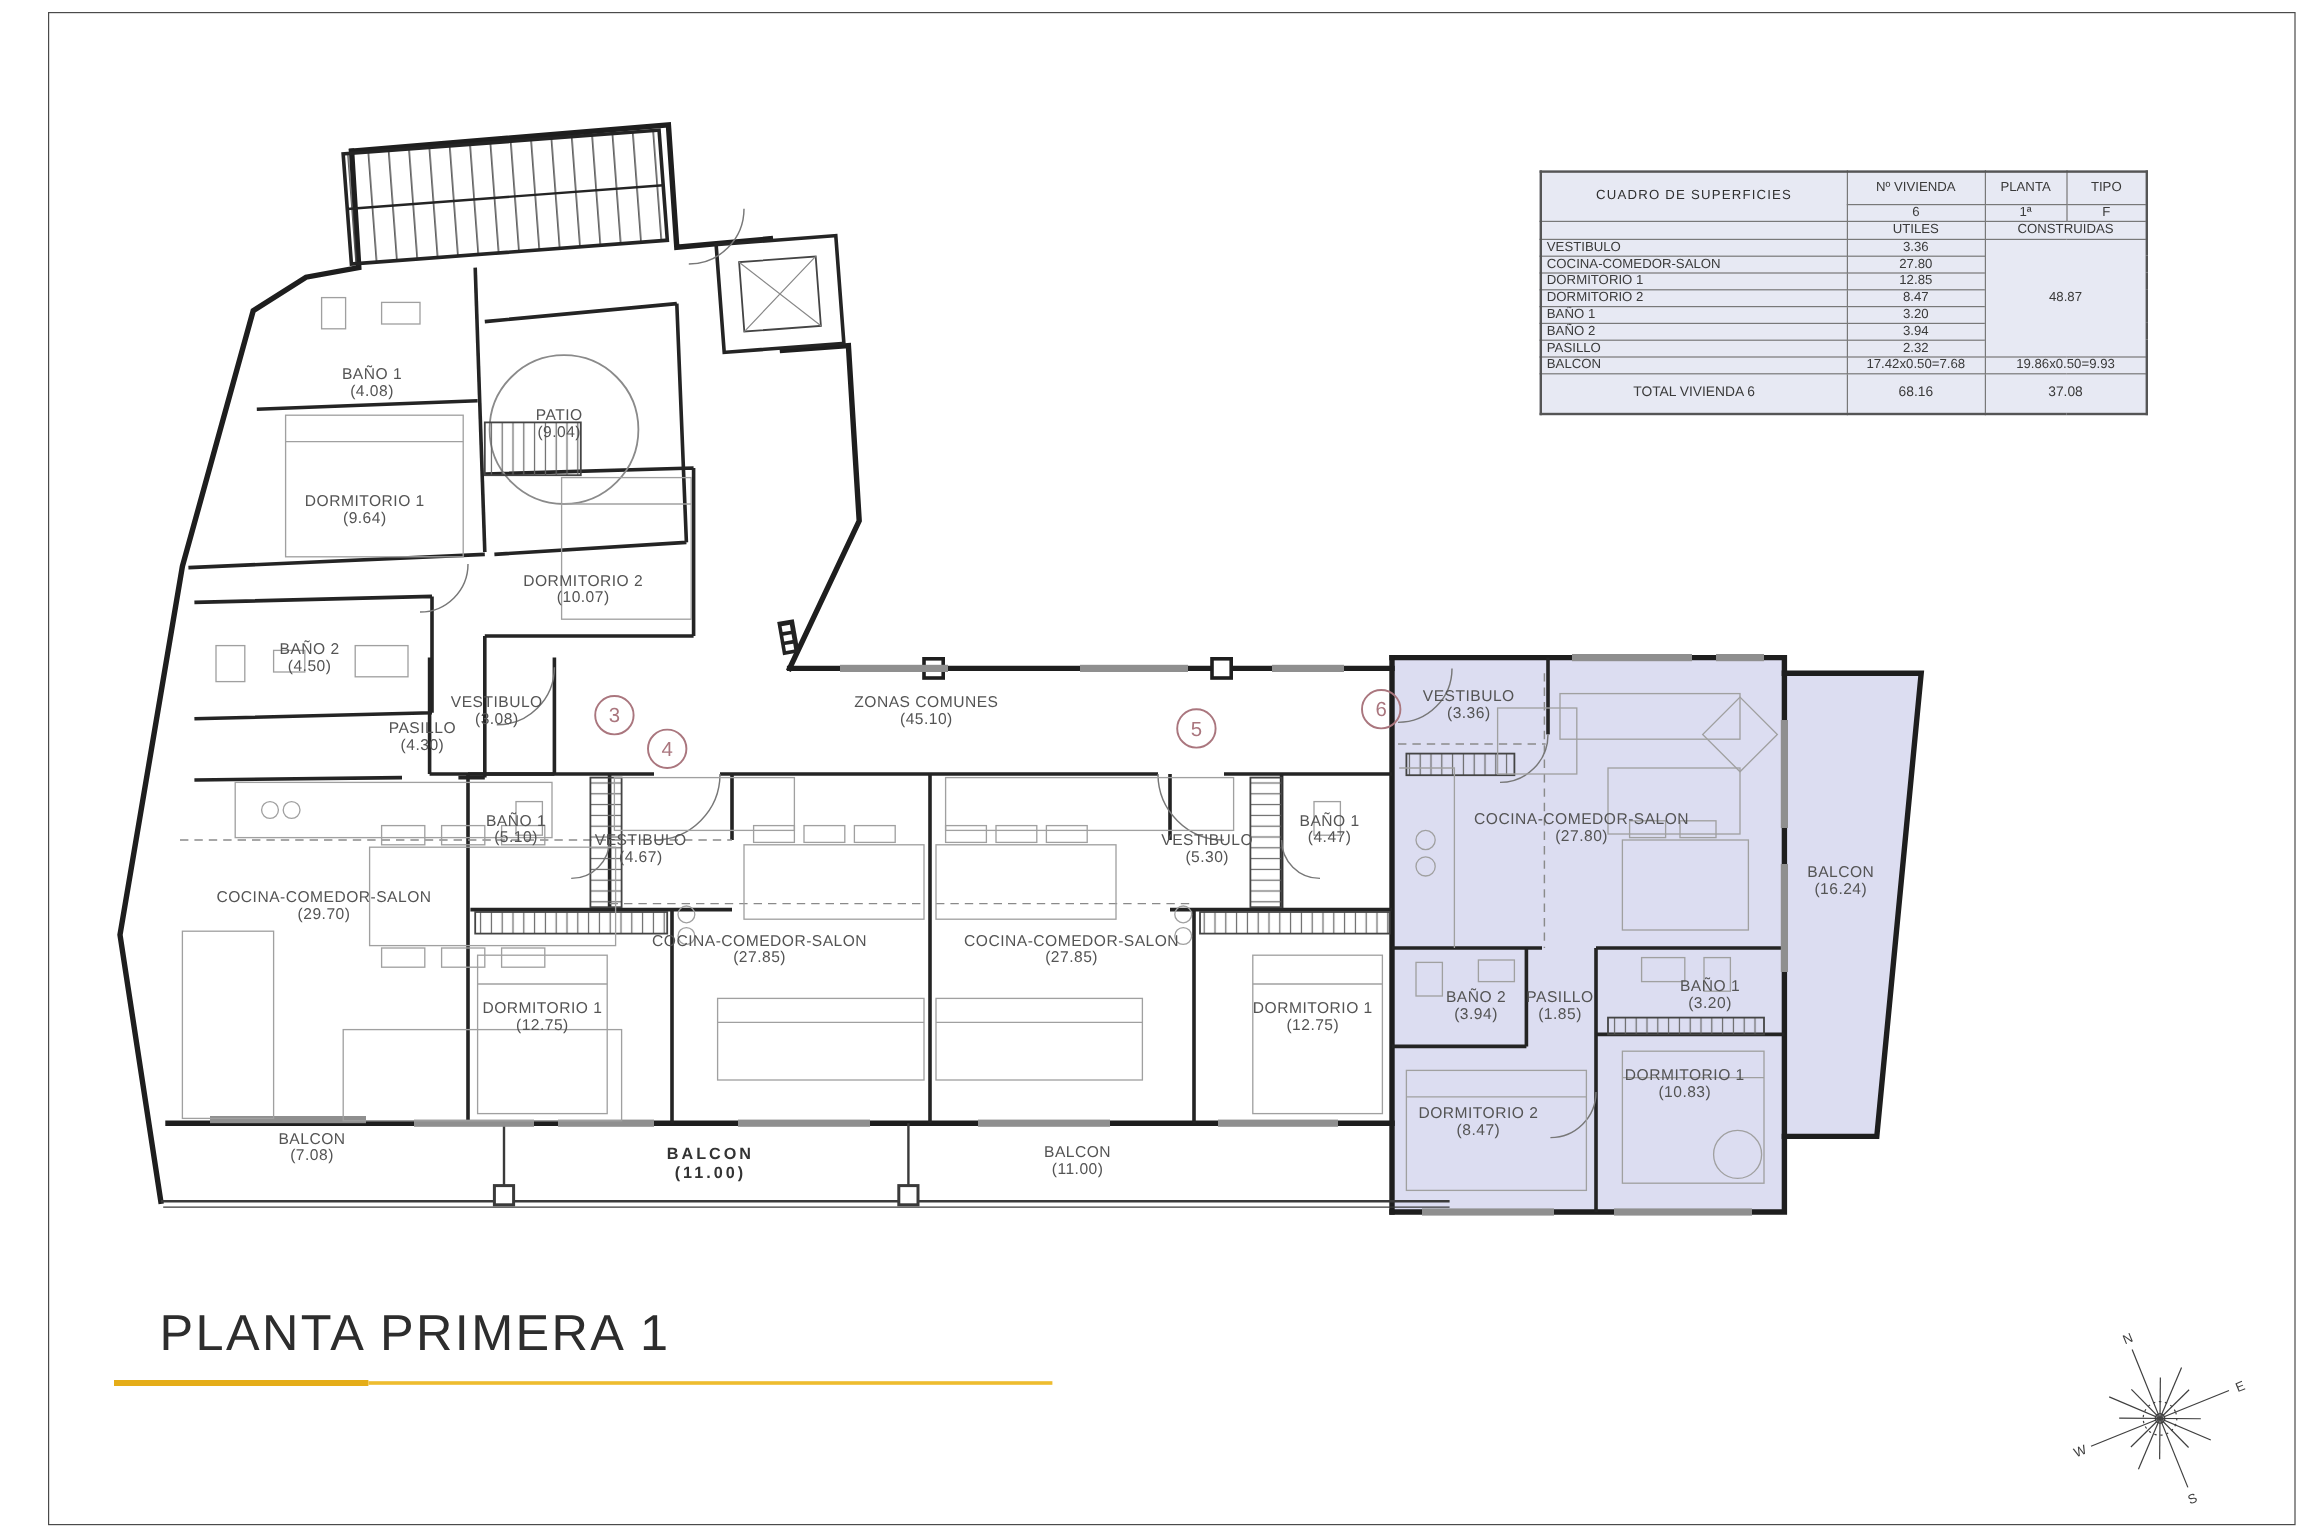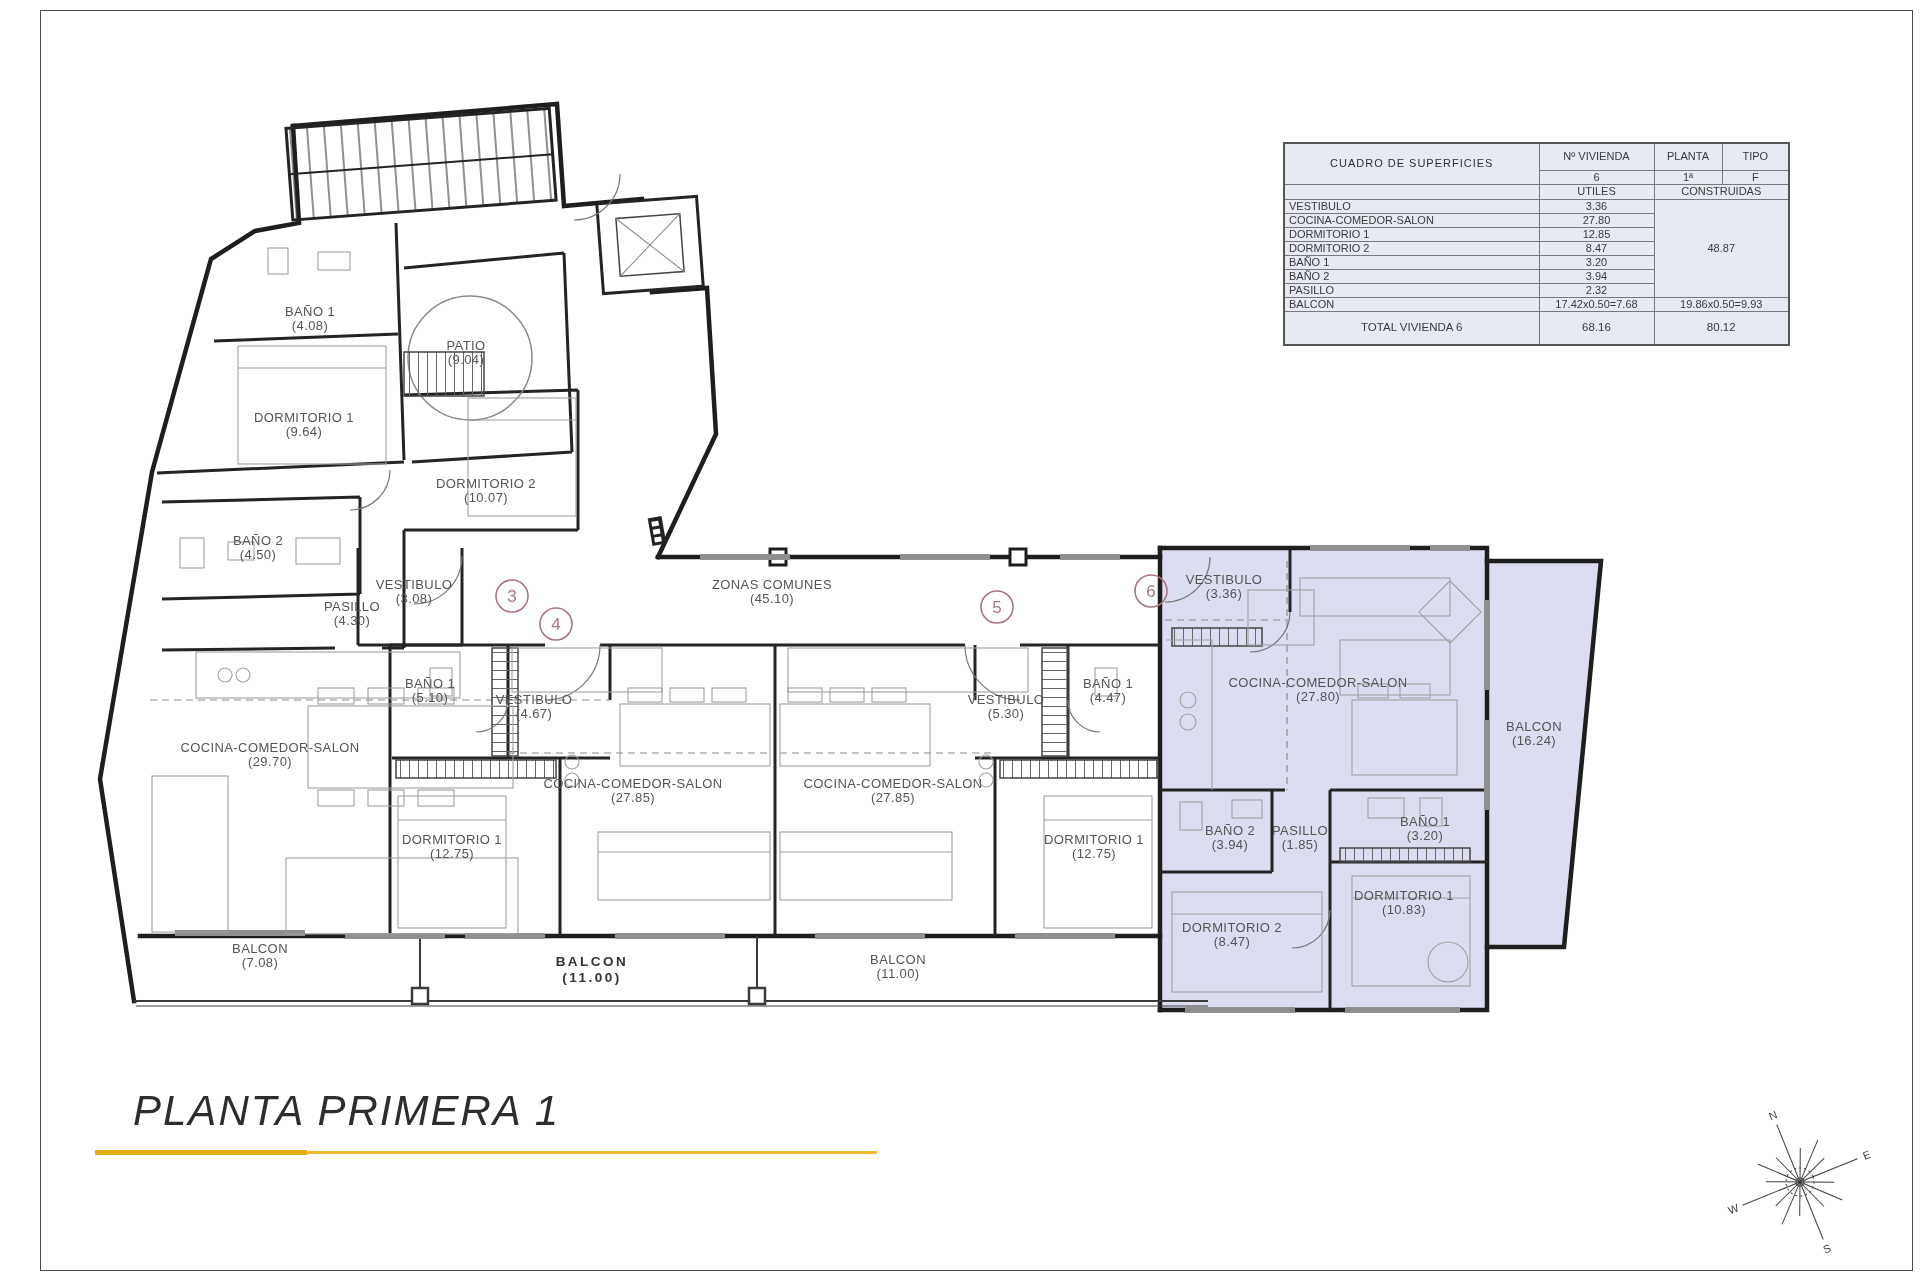--- a/index.html
+++ b/index.html
@@ -23,21 +23,21 @@
   tr.r-total td.lbl{text-align:center;}
 
   
   .rm{font-size:13px;fill:#545454;letter-spacing:.4px;text-anchor:middle;}
   .rmb{font-size:13.5px;font-weight:bold;fill:#333;letter-spacing:2.5px;text-anchor:middle;}
   .cnum{font-size:17px;fill:#aa767e;text-anchor:middle;}
   .cmp{font-size:11px;fill:#3f3f3f;text-anchor:middle;}
 
   
   .pg-title{position:absolute;left:133px;top:1087px;font-size:42px;color:#2d2d2d;
-            letter-spacing:2px;font-weight:400;font-style:italic;}
+            letter-spacing:2px;font-weight:400;}
   .gold-a{position:absolute;left:95px;top:1150px;width:212px;height:5px;background:#e5ad18;}
   .gold-b{position:absolute;left:307px;top:1151px;width:570px;height:3px;background:#eebc2e;}
 </style>
 </head>
 <body>
 
 <div class="frame"></div>
 
 <svg id="plan-svg" width="1920" height="1280" viewBox="0 0 1920 1280">
   <defs>
@@ -389,21 +389,21 @@
           <td class="num">2.32</td>
         </tr>
     <tr style="height:13px">
       <td class="lbl">BALCON</td>
       <td class="num">17.42x0.50=7.68</td>
       <td class="num" colspan="2">19.86x0.50=9.93</td>
     </tr>
     <tr class="r-total">
       <td class="lbl">TOTAL VIVIENDA 6</td>
       <td class="num">68.16</td>
-      <td class="num" colspan="2">80.12</td>
+      <td class="num" colspan="2">37.08</td>
     </tr>
   </tbody>
     </table>
 </div>
 
 <div class="pg-title">PLANTA PRIMERA 1</div>
 <div class="gold-a"></div>
 <div class="gold-b"></div>
 
 </body></html>

